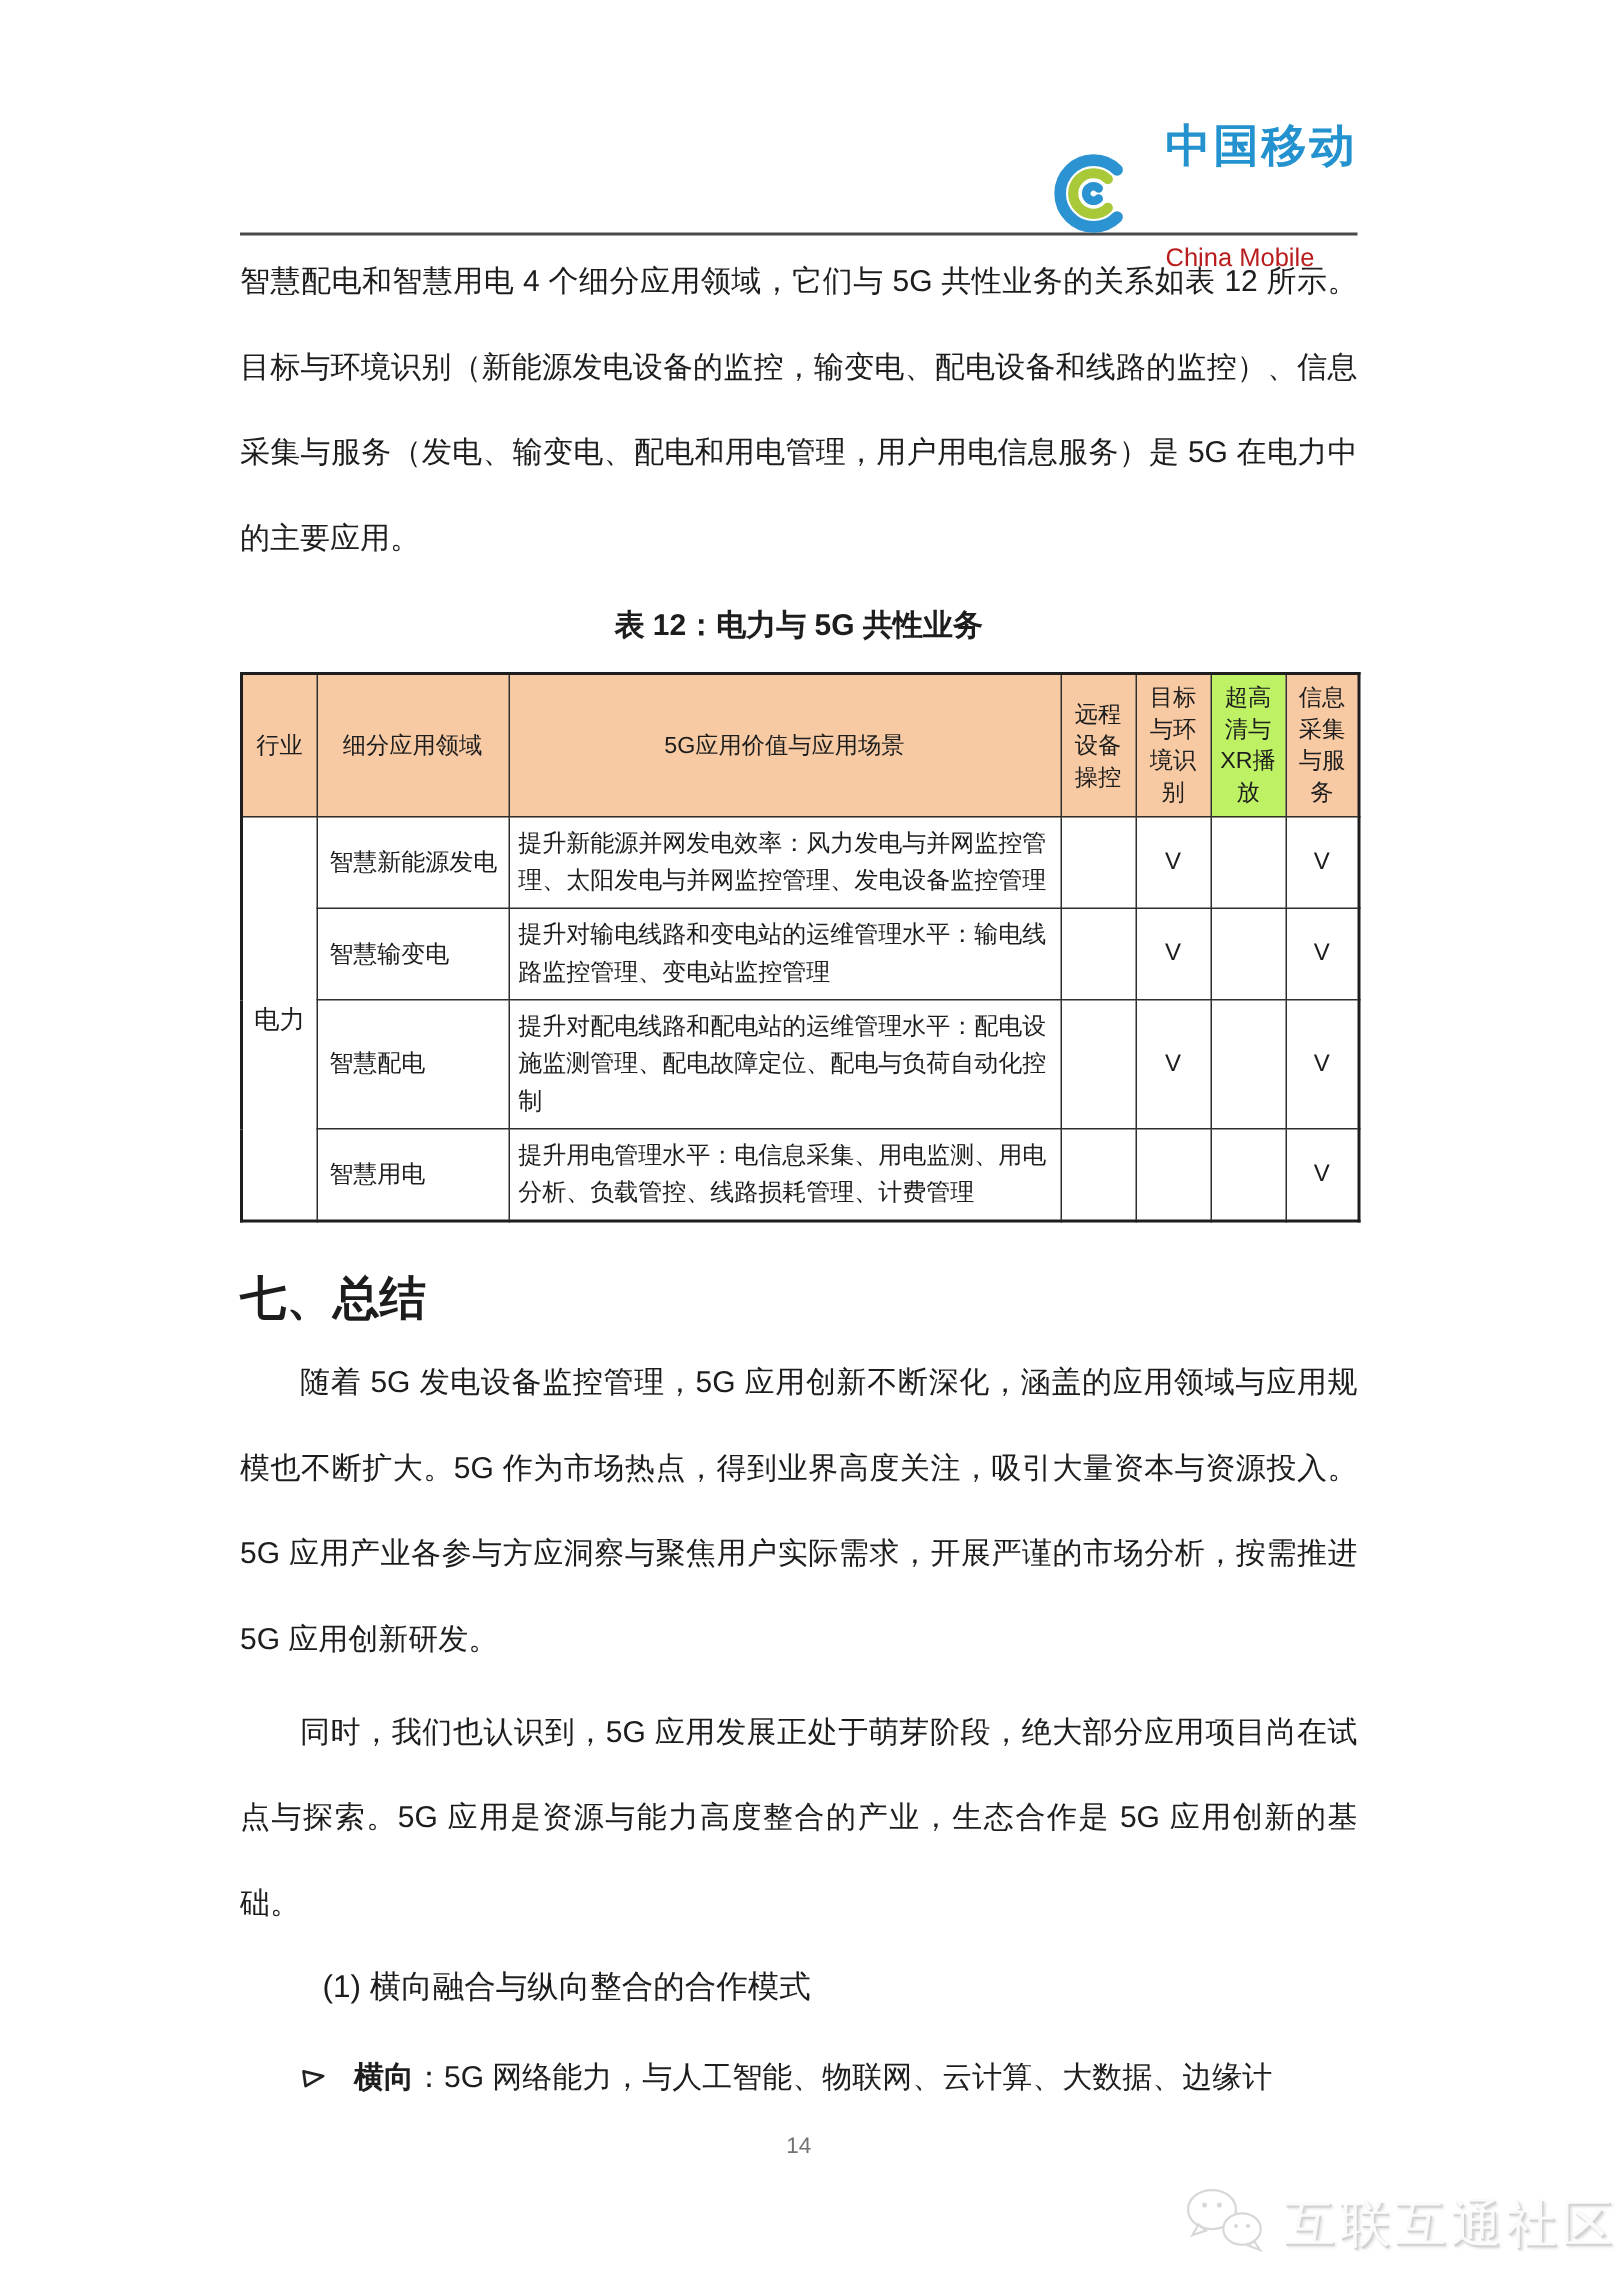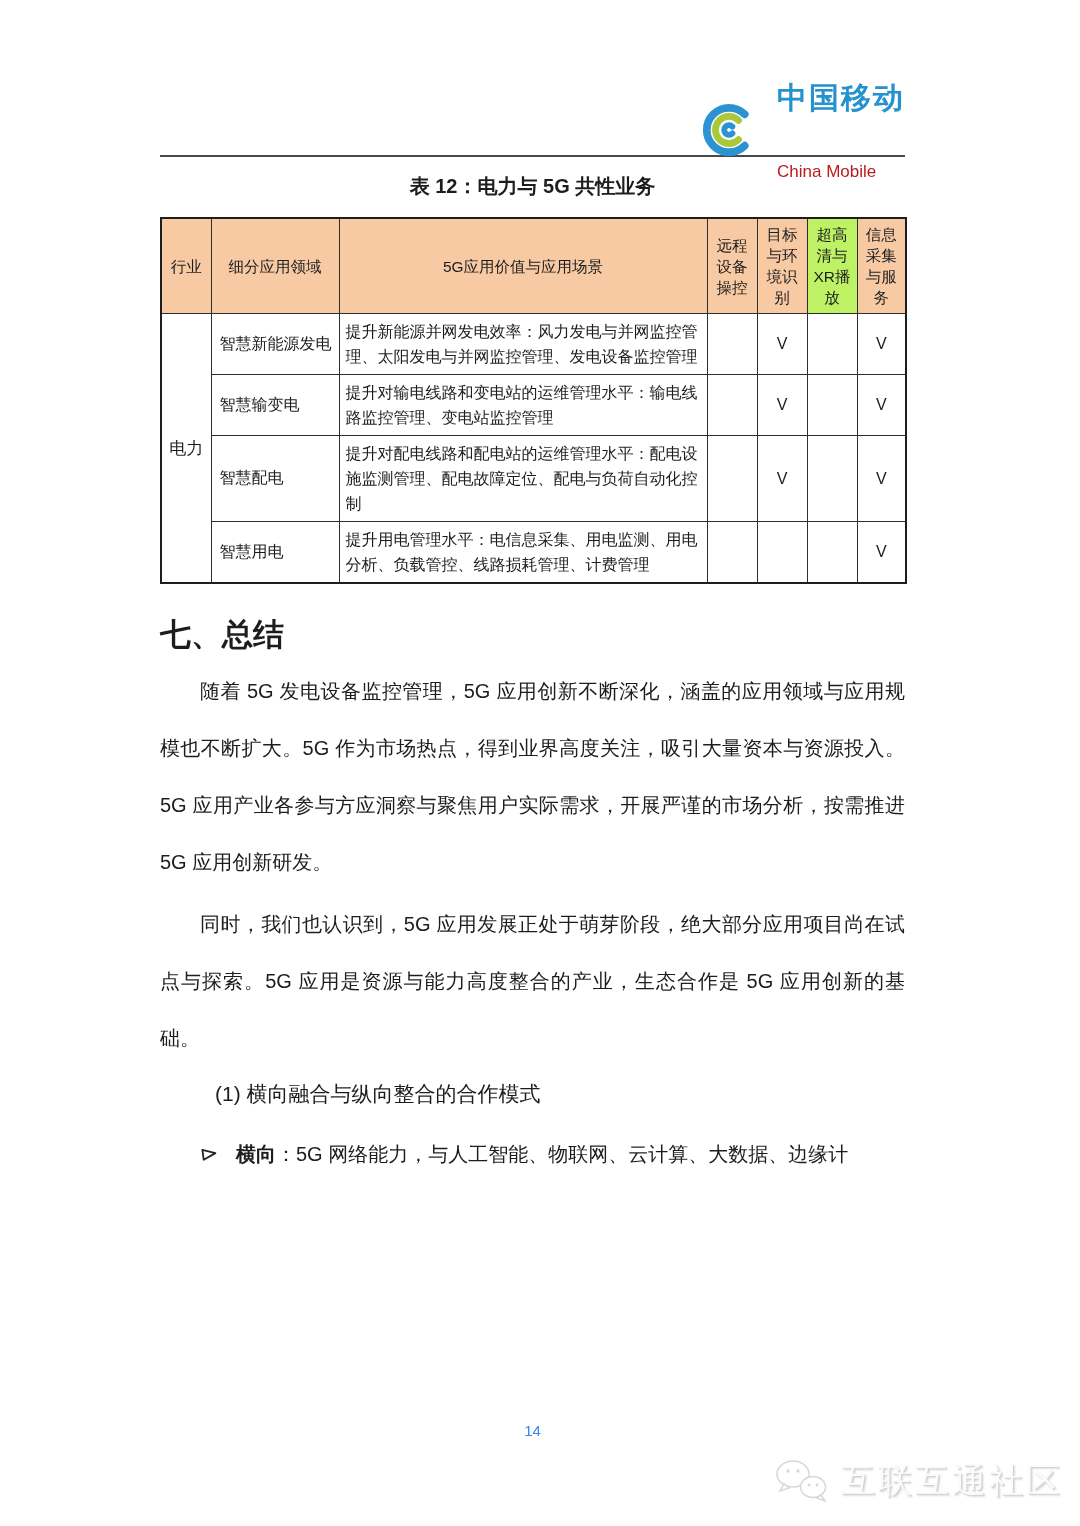--- a/index.html
+++ b/index.html
@@ -105,26 +105,27 @@
   }
   .bullet .arrow-icon { display:inline-flex; width:36px; flex:0 0 36px; }
   .bullet b { font-weight:bold; }
   
   .page-number {
     position:absolute;
     left:160px; width:745px;
     top:1422px;
     text-align:center;
     font-size:15px;
-    color:#3b82f6;
+    color:#737373;
   }
   .watermark {
     position:absolute;
-    right:17px; bottom:18px;
+    right:2px; bottom:18px;
     display:flex;
+    align-items:center;
     gap:10px;
   }
   .watermark-text {
     font-size:34px;
     letter-spacing:3px;
     color:#fbfbfb;
     text-shadow:1px 1px 0 #d2d2d2, 2px 2px 2px #dadada;
     white-space:nowrap;
   }
 </style>
@@ -146,20 +147,21 @@
       </span>
       <span class="logo-text">
         <div class="logo-text-cn">中国移动</div>
         <div class="logo-text-en">China Mobile</div>
       </span>
     </div>
   </div>
 
   <div class="content">
 
+    <p class="body-text intro">智慧配电和智慧用电 4 个细分应用领域，它们与 5G 共性业务的关系如表 12 所示。目标与环境识别（新能源发电设备的监控，输变电、配电设备和线路的监控）、信息采集与服务（发电、输变电、配电和用电管理，用户用电信息服务）是 5G 在电力中的主要应用。</p>
 
     <div class="table-title">表 12：电力与 5G 共性业务</div>
 
     <table>
       <colgroup>
         <col style="width:50px">
           <col style="width:128px">
           <col style="width:368px">
         <col style="width:50px">
           <col style="width:50px">

